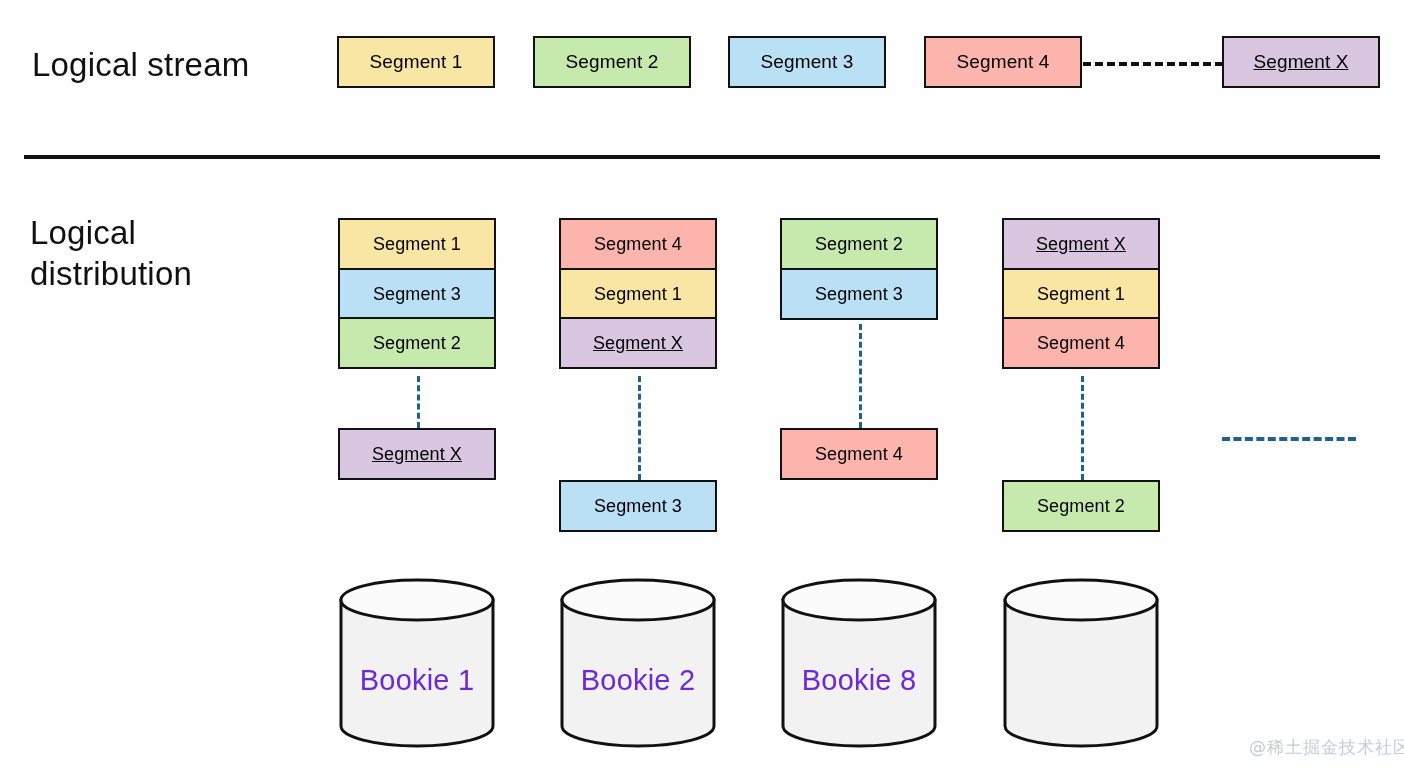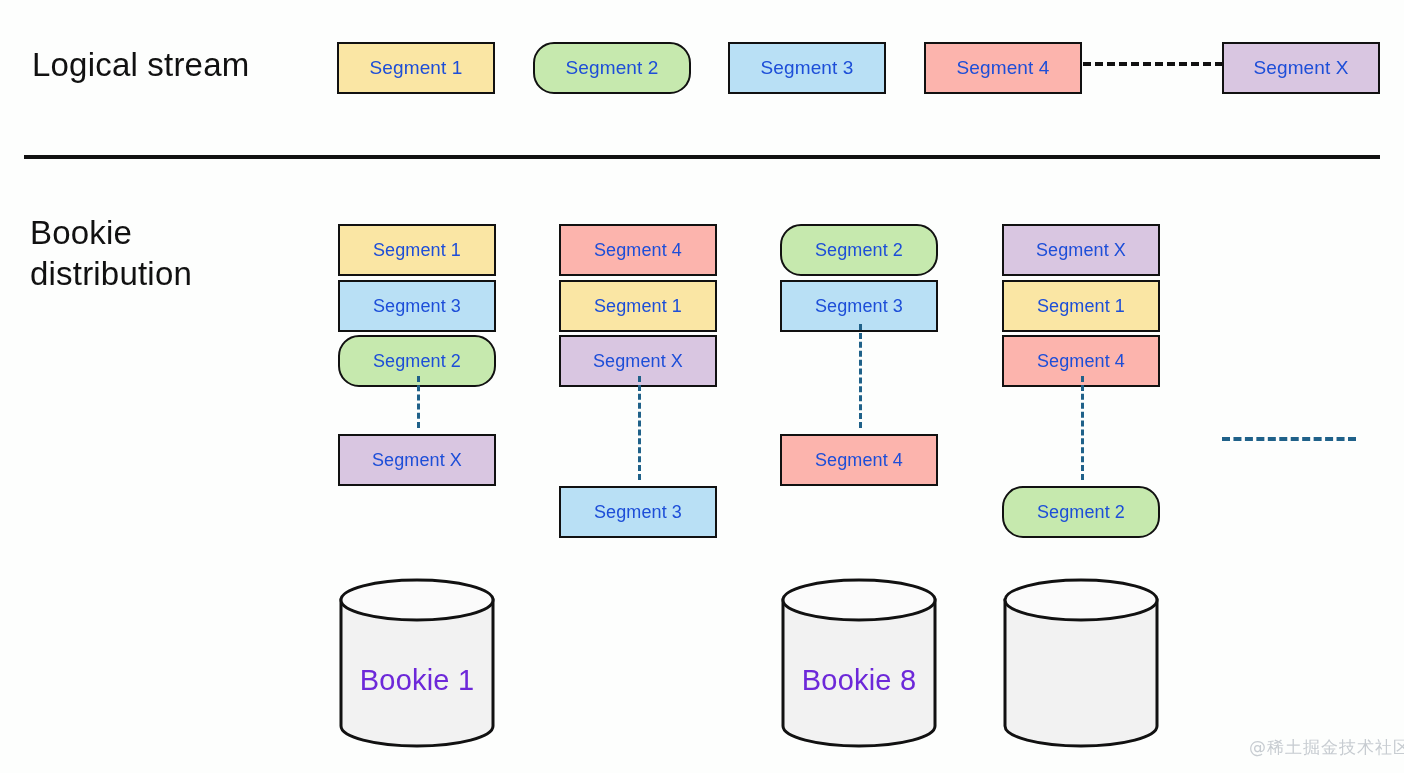--- a/index.html
+++ b/index.html
@@ -48,31 +48,30 @@
 
   
   .seg {
     position: absolute;
     box-sizing: border-box;
     border: 2.5px solid #111111;
     display: flex;
     align-items: center;
     justify-content: center;
     font-size: 18px;
-    color: #1d4ed8;
+    color: #000000;
     letter-spacing: .1px;
-    margin-top: 6px;
   }
   .seg.top-row { font-size: 19px; }
 
   .c-yellow { background: #fae6a4; }
-  .c-green  { background: #c6e9ae; border-radius: 21px; }
+  .c-green  { background: #c6e9ae; }
   .c-blue   { background: #b9e0f5; }
   .c-pink   { background: #fcb4ad; }
-  .c-purple { background: #d9c6e1; }
+  .c-purple { background: #d9c6e1; text-decoration: underline; }
 
   
   .stack {
     position: absolute;
   }
   .stack .seg {
     position: relative;
     left: 0;
     top: 0;
     display: block;
@@ -153,21 +152,21 @@
   <div class="seg top-row c-blue" id="ls-seg-3" style="left:728px; top:36px; width:158px; height:52px;">Segment 3</div>
 
   <div class="seg top-row c-pink" id="ls-seg-4" style="left:924px; top:36px; width:158px; height:52px;">Segment 4</div>
 
   <div id="top-dash"></div>
 
   <div class="seg top-row c-purple" id="ls-seg-x" style="left:1222px; top:36px; width:158px; height:52px;">Segment X</div>
 
   <div id="divider"></div>
 
-  <div class="row-label" id="label-segment-distribution">Bookie
+  <div class="row-label" id="label-segment-distribution">Logical
 distribution</div>
 
   <div class="stack" id="col1-stack" style="left:338px; top:218px; width:158px;">
     <div class="seg c-yellow">Segment 1</div>
     <div class="seg c-blue">Segment 3</div>
     <div class="seg c-green">Segment 2</div>
   </div>
   <div class="vdash" style="left:417px; top:376px; height:52px;"></div>
   <div class="seg c-purple" style="left:338px; top:428px; width:158px; height:52px;">Segment X</div>
 
@@ -197,20 +196,27 @@
   <div id="right-dash"></div>
 
   <div class="bookie" style="left:338px; top:578px;">
     <svg width="158" height="170" viewBox="0 0 158 170">
       <path d="M3 22 L3 148 A76 20 0 0 0 155 148 L155 22 Z" fill="#f2f2f2" stroke="#111111" stroke-width="3"></path>
       <ellipse cx="79" cy="22" rx="76" ry="20" fill="#fbfbfb" stroke="#111111" stroke-width="3"></ellipse>
     </svg>
     <div class="bookie-label">Bookie 1</div>
   </div>
 
+  <div class="bookie" style="left:559px; top:578px;">
+    <svg width="158" height="170" viewBox="0 0 158 170">
+      <path d="M3 22 L3 148 A76 20 0 0 0 155 148 L155 22 Z" fill="#f2f2f2" stroke="#111111" stroke-width="3"></path>
+      <ellipse cx="79" cy="22" rx="76" ry="20" fill="#fbfbfb" stroke="#111111" stroke-width="3"></ellipse>
+    </svg>
+    <div class="bookie-label">Bookie 2</div>
+  </div>
 
   <div class="bookie" style="left:780px; top:578px;">
     <svg width="158" height="170" viewBox="0 0 158 170">
       <path d="M3 22 L3 148 A76 20 0 0 0 155 148 L155 22 Z" fill="#f2f2f2" stroke="#111111" stroke-width="3"></path>
       <ellipse cx="79" cy="22" rx="76" ry="20" fill="#fbfbfb" stroke="#111111" stroke-width="3"></ellipse>
     </svg>
     <div class="bookie-label">Bookie 8</div>
   </div>
 
   <div class="bookie" style="left:1002px; top:578px;">

